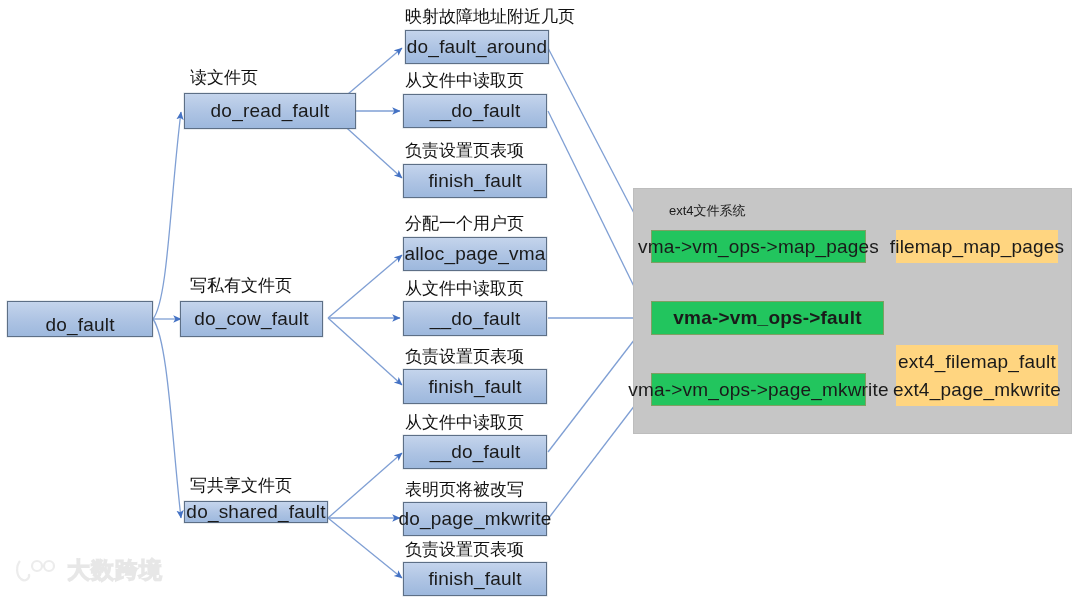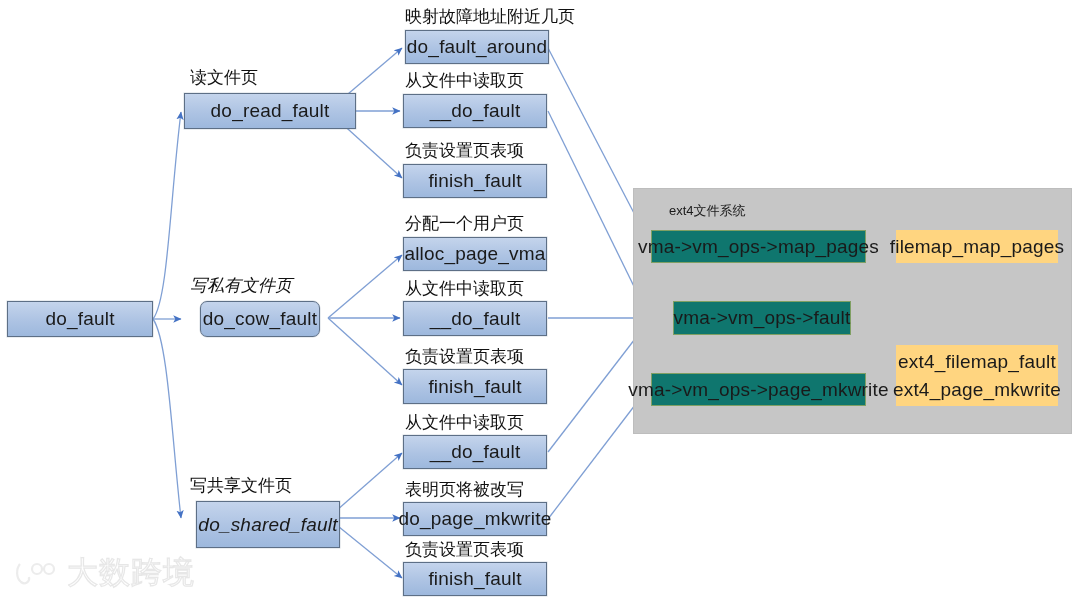--- a/index.html
+++ b/index.html
@@ -35,21 +35,21 @@
     color: #1a1a1a;
     letter-spacing: .2px;
     white-space: nowrap;
   }
   .node.blue {
     background: linear-gradient(180deg, #c4d4ec 0%, #adc3e3 55%, #9db8dd 100%);
     border: 1px solid #5d6f86;
     box-shadow: 0 0 0 0.5px rgba(90,110,140,.25);
   }
   .node.green {
-    background: #0f766e;
+    background: #22c55e;
     border: 1px solid #7f9f63;
   }
   .node.orange {
     background: #ffd580;
     border: 1px solid #ffd580;
   }
   .caption {
     position: absolute;
     font-size: 17px;
     color: #111111;
@@ -77,22 +77,22 @@
     gap: 9px;
     opacity: .85;
     pointer-events: none;
   }
   .wm-logo {
     width: 44px;
     height: 26px;
     position: relative;
   }
   .wm-text {
-    font-size: 31px;
-    font-weight: normal;
+    font-size: 23px;
+    font-weight: bold;
     color: #ffffff;
     -webkit-text-stroke: 1.2px #e3e3e3;
     letter-spacing: 1px;
     line-height: 1;
   }
 </style>
 </head>
 <body>
 
 <div id="canvas">
@@ -133,53 +133,53 @@
       <path d="M866,389 L896,389"></path>
     </g>
   </svg>
 
   <div class="panel" style="left:633px; top:188px; width:437px; height:244px;"></div>
   <div class="panel-title" style="left:669px; top:202px;">ext4文件系统</div>
 
   <div class="node green" style="left:651px; top:230px; width:215px; height:33px;">
     <span>vma-&gt;vm_ops-&gt;map_pages</span>
   </div>
-  <div class="node green" style="left:673px; top:301px; width:178px; height:34px;">
+  <div class="node green" style="left:651px; top:301px; width:233px; height:34px;font-weight:bold;">
     <span>vma-&gt;vm_ops-&gt;fault</span>
   </div>
   <div class="node orange" style="left:896px; top:230px; width:162px; height:33px;">
     <span>filemap_map_pages</span>
   </div>
 
   <div class="node green" style="left:651px; top:373px; width:215px; height:33px;">
     <span>vma-&gt;vm_ops-&gt;page_mkwrite</span>
   </div>
   <div class="node orange" style="left:896px; top:301px; width:162px; height:34px;margin-top:44px;">
     <span>ext4_filemap_fault</span>
   </div>
   <div class="node orange" style="left:896px; top:373px; width:162px; height:33px;">
     <span>ext4_page_mkwrite</span>
   </div>
 
-  <div class="node blue" style="left:7px; top:301px; width:146px; height:36px;">
+  <div class="node blue" style="left:7px; top:301px; width:146px; height:36px;align-items:flex-end;">
     <span>do_fault</span>
   </div>
 
   <div class="caption" style="left:190px; top:69px;">读文件页</div>
   <div class="node blue" style="left:184px; top:93px; width:172px; height:36px;">
     <span>do_read_fault</span>
   </div>
 
-  <div class="caption" style="left:190px; top:277px;font-style:italic;">写私有文件页</div>
-  <div class="node blue" style="left:200px; top:301px; width:120px; height:36px;border-radius:7px;">
+  <div class="caption" style="left:190px; top:277px;">写私有文件页</div>
+  <div class="node blue" style="left:180px; top:301px; width:143px; height:36px;">
     <span>do_cow_fault</span>
   </div>
 
   <div class="caption" style="left:190px; top:477px;">写共享文件页</div>
-  <div class="node blue" style="left:196px; top:501px; width:144px; height:47px;font-style:italic;">
+  <div class="node blue" style="left:184px; top:501px; width:144px; height:22px;">
     <span>do_shared_fault</span>
   </div>
 
   <div class="caption" style="left:405px; top:8px;">映射故障地址附近几页</div>
   <div class="node blue" style="left:405px; top:30px; width:144px; height:34px;">
     <span>do_fault_around</span>
   </div>
 
   <div class="caption" style="left:405px; top:72px;">从文件中读取页</div>
   <div class="node blue" style="left:403px; top:94px; width:144px; height:34px;">

